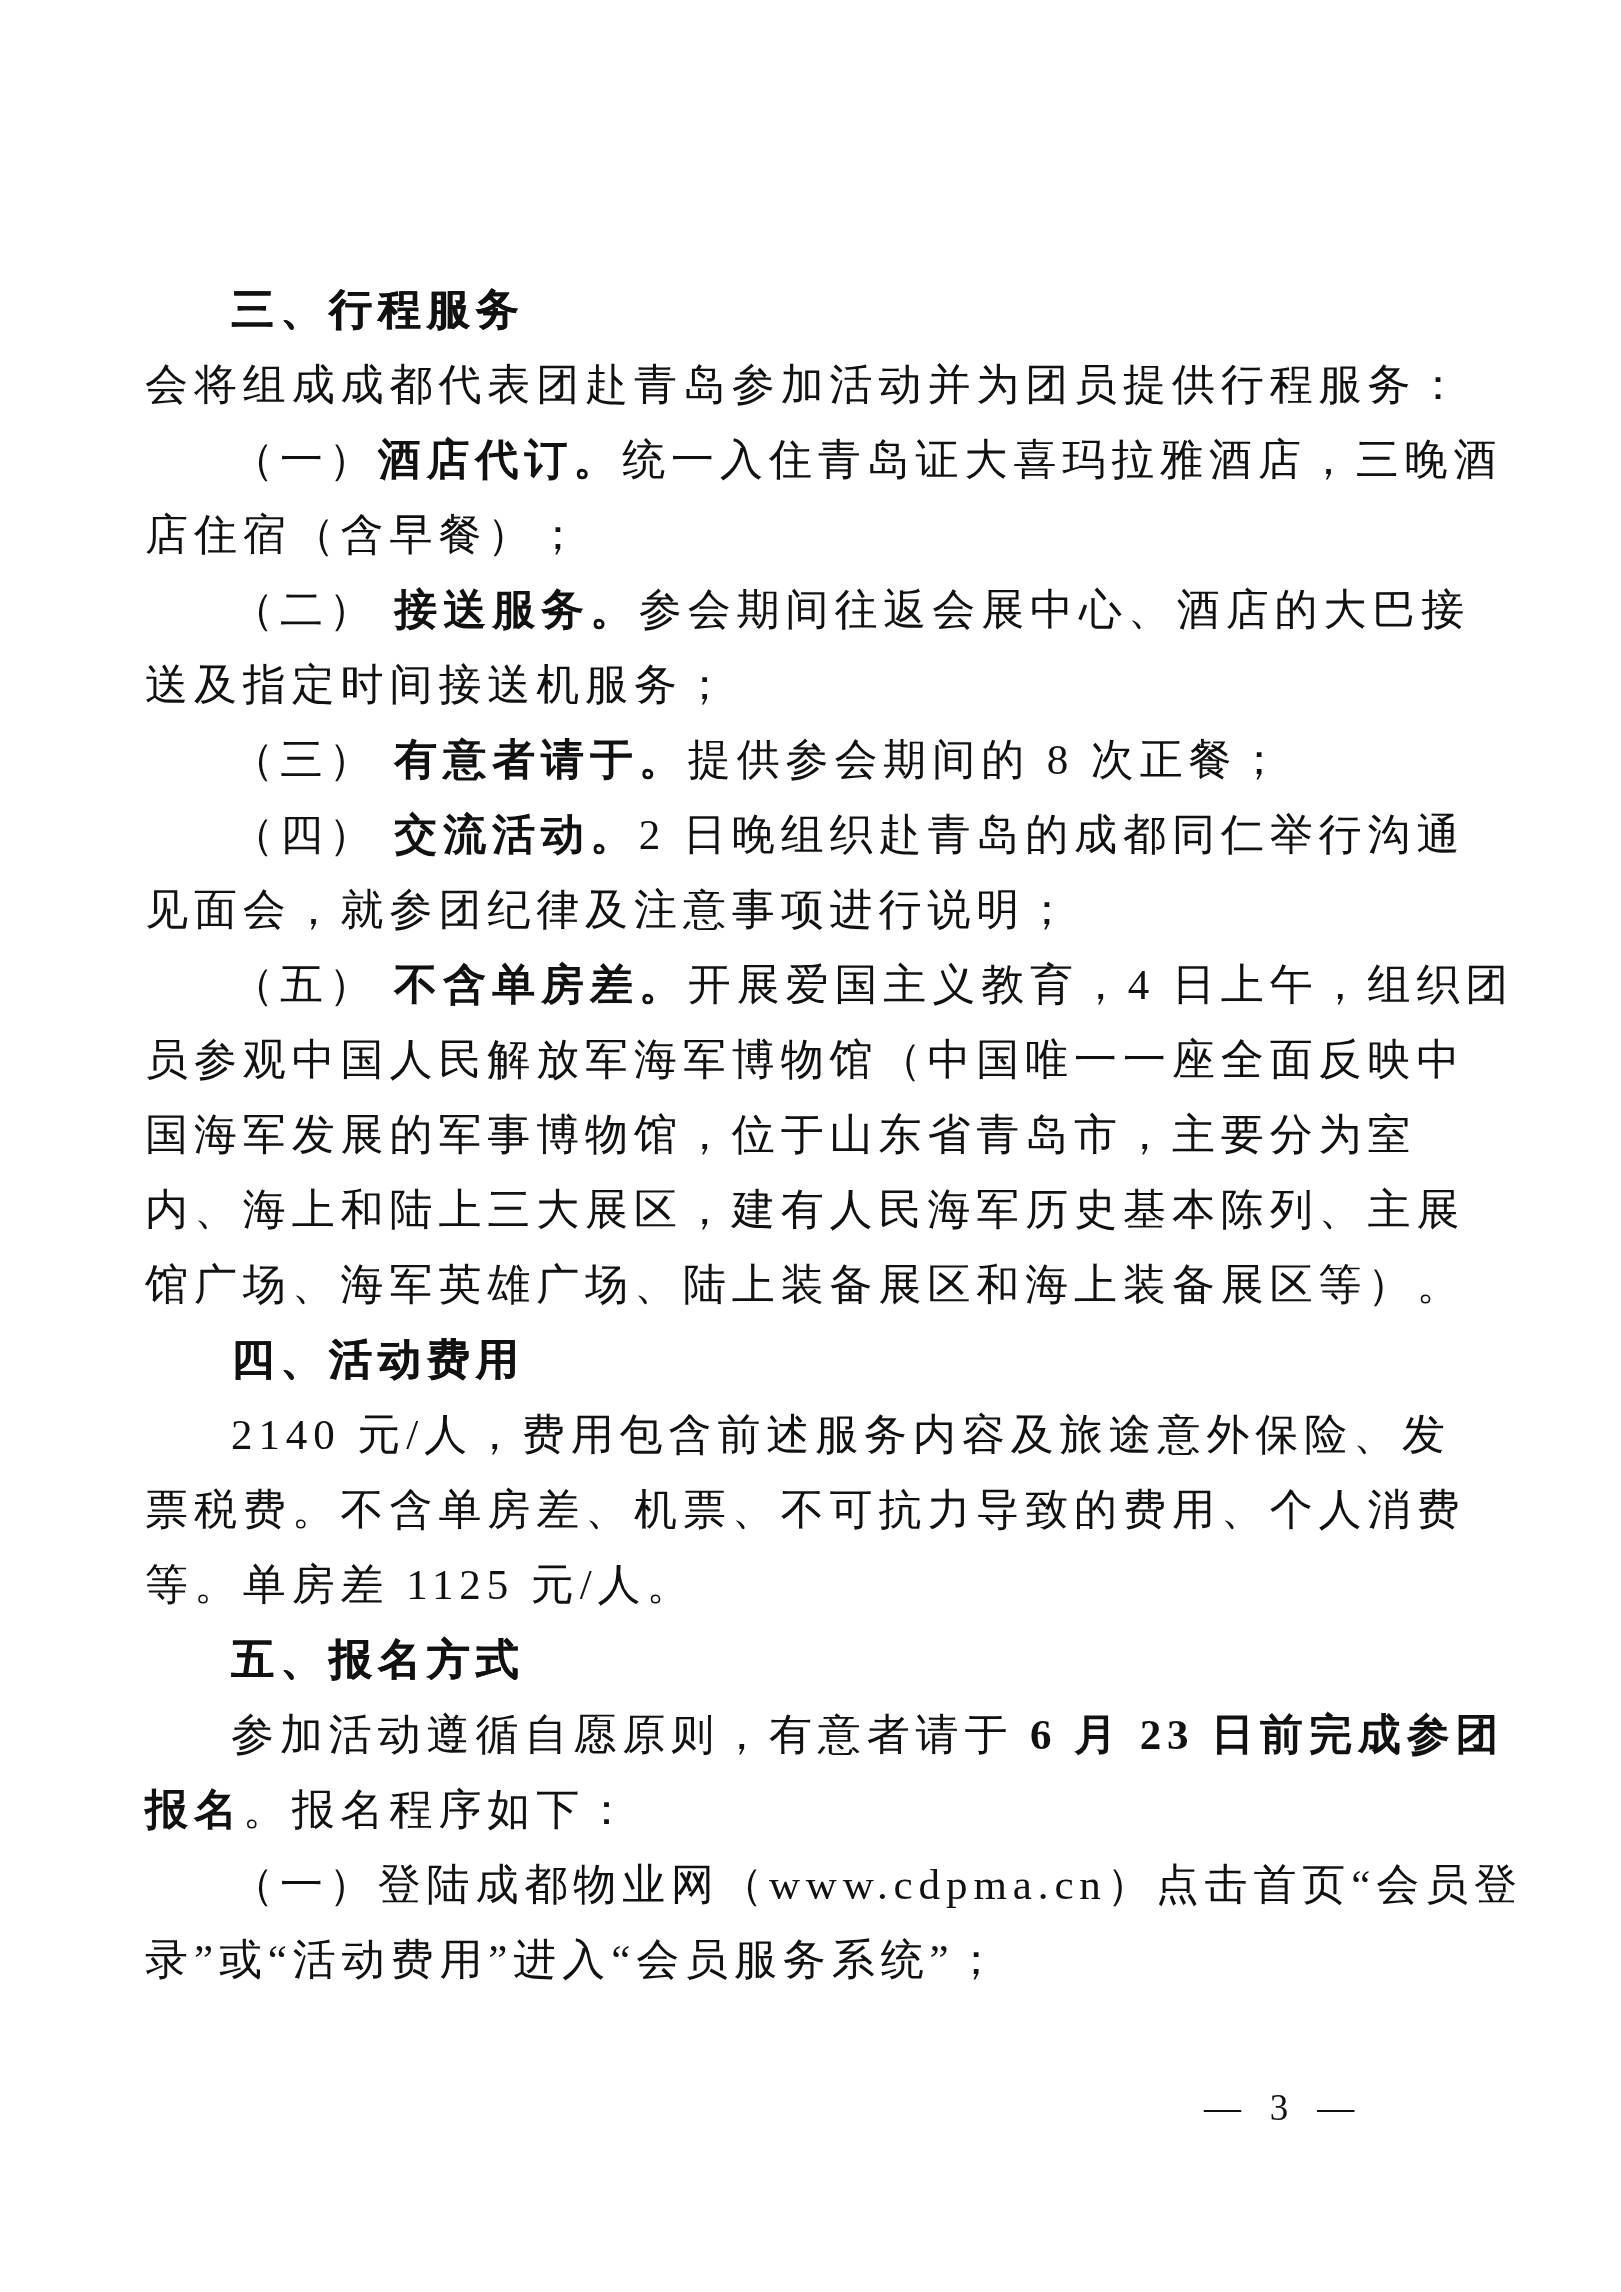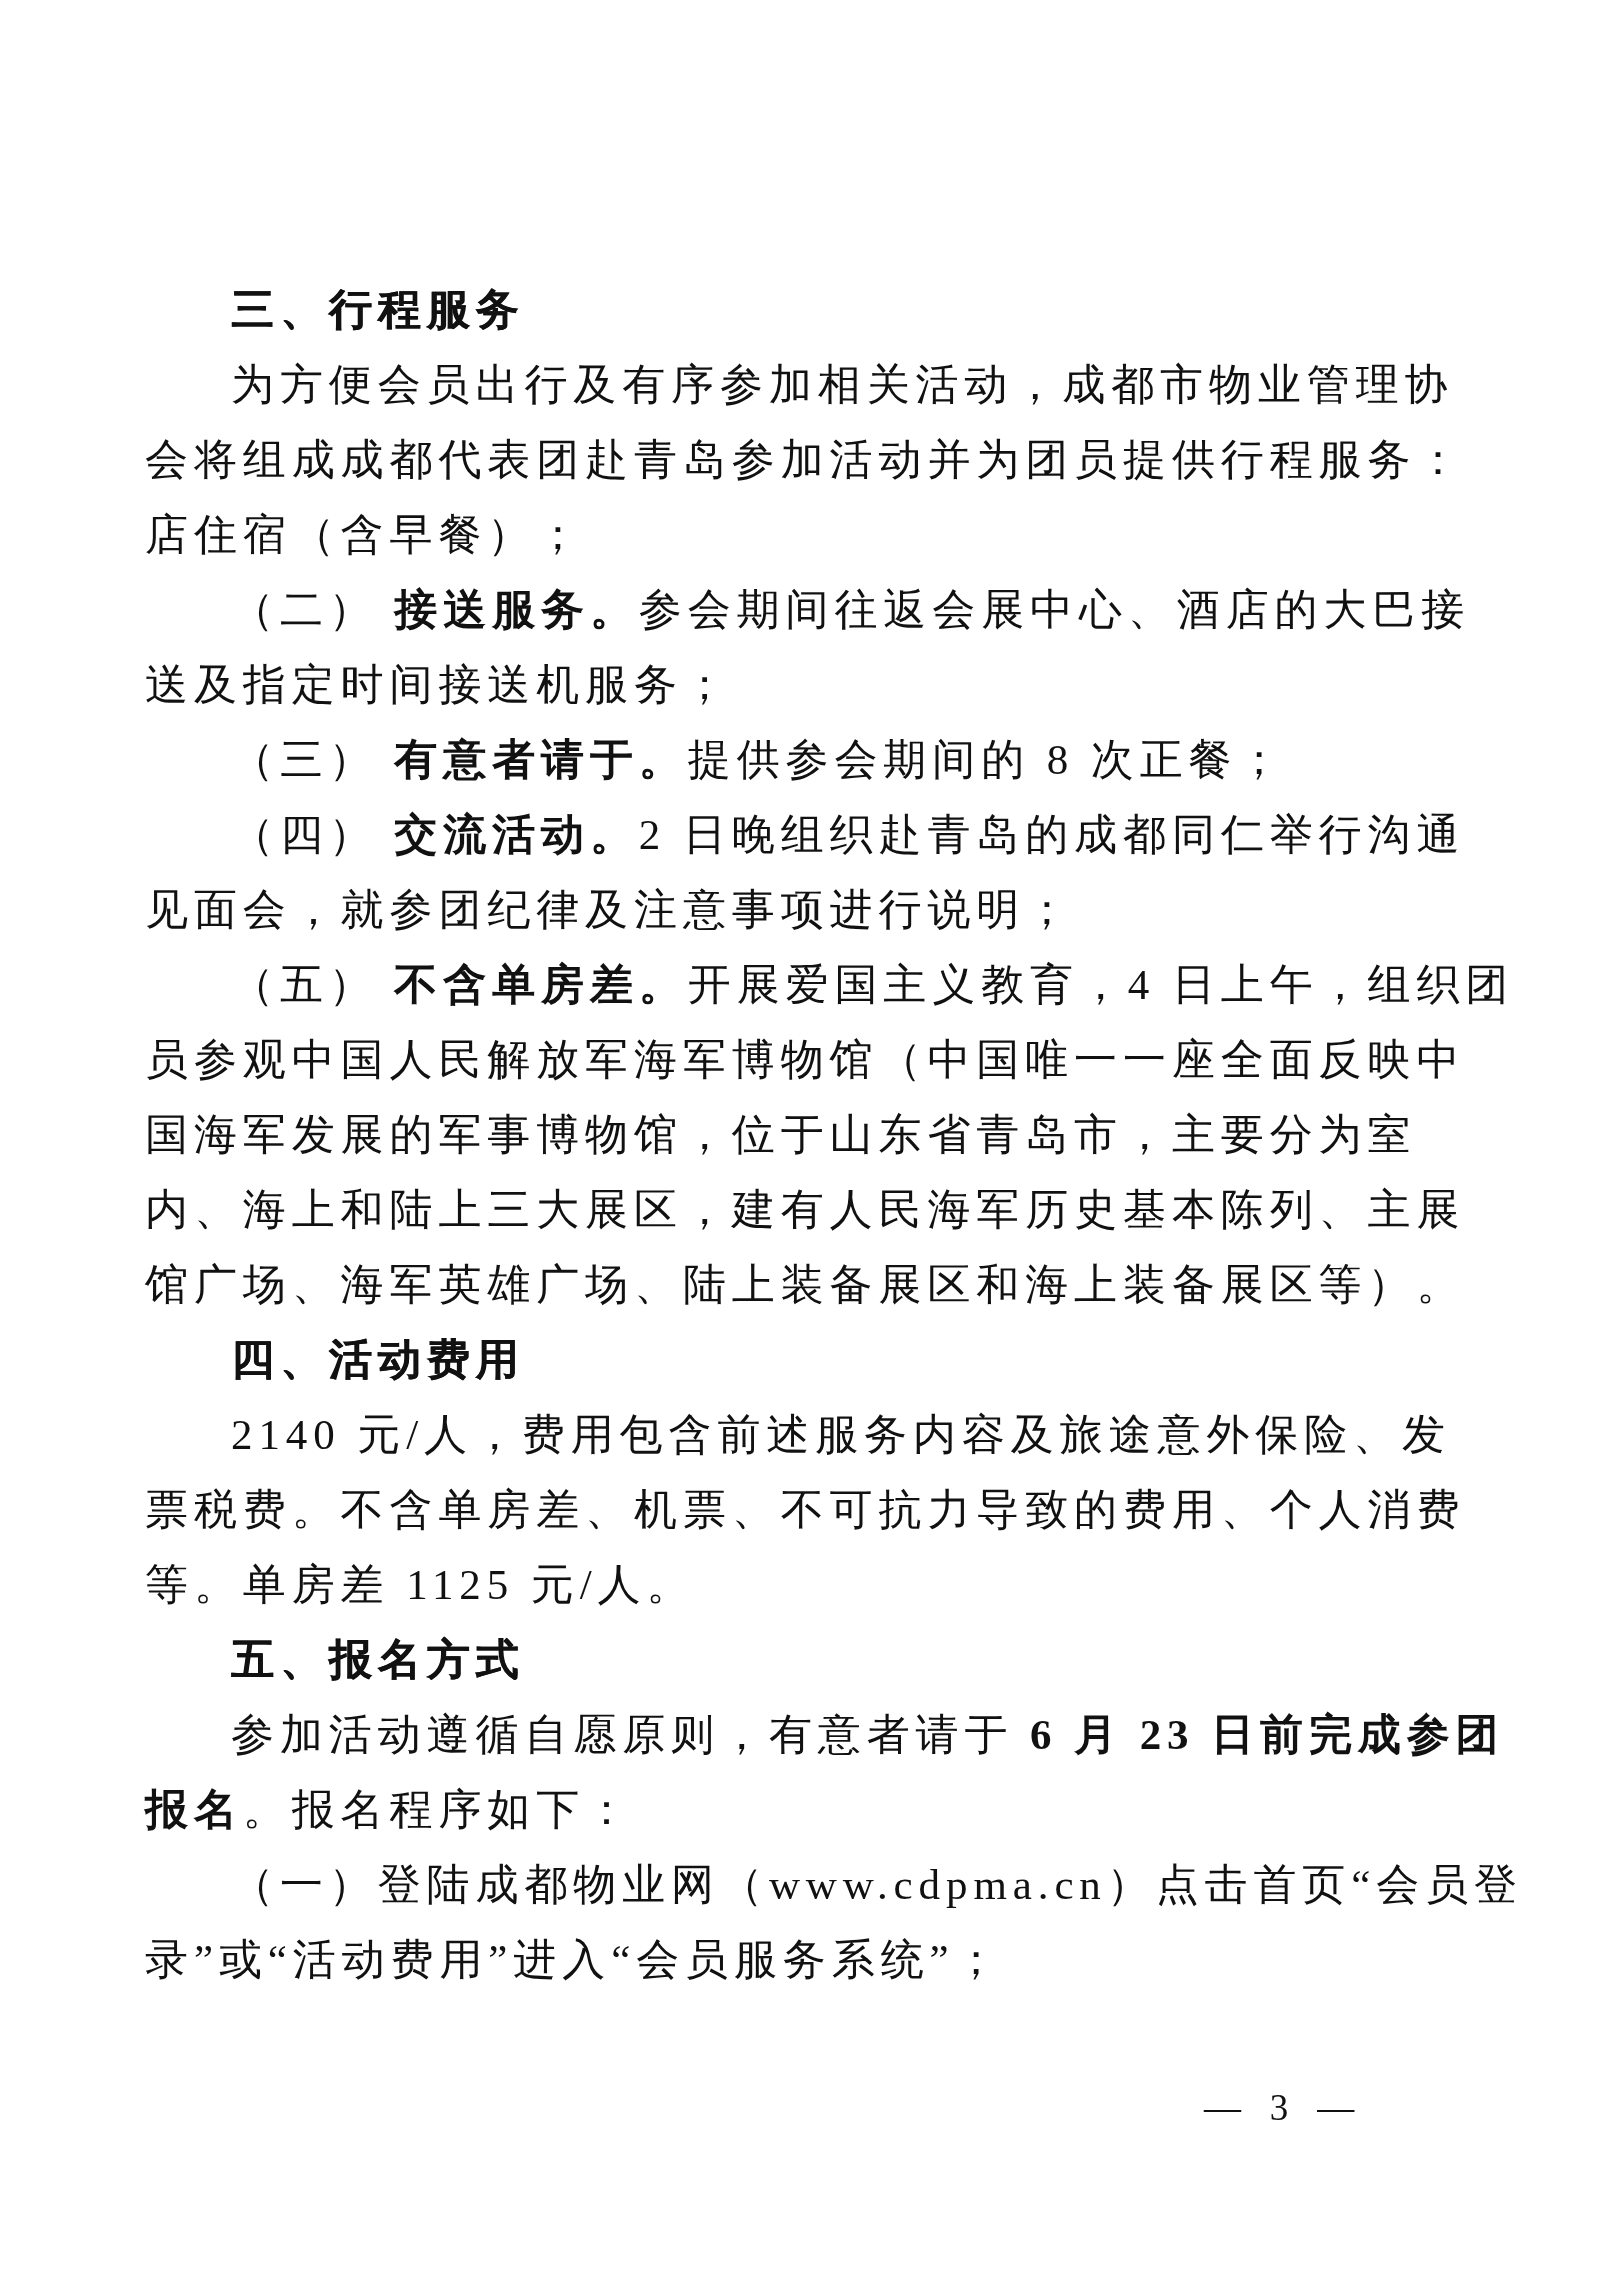--- a/index.html
+++ b/index.html
@@ -52,22 +52,22 @@
     color: #111111;
     white-space: nowrap;
   }
 </style>
 </head>
 <body>
 
 <div class="page">
   <div class="doc-body">
       <div class="line indent heading"><span class="seg bold">三、行程服务</span></div>
-      <div class="line indent"><span class="seg">为方便会员出行及有序参加相关活动，成都市物业管理协</span></div>
       <div class="line"><span class="seg">会将组成成都代表团赴青岛参加活动并为团员提供行程服务：</span></div>
+      <div class="line indent"><span class="seg">（一）</span><span class="seg bold">酒店代订。</span><span class="seg">统一入住青岛证大喜玛拉雅酒店，三晚酒</span></div>
       <div class="line"><span class="seg">店住宿（含早餐）；</span></div>
       <div class="line indent"><span class="seg">（二） </span><span class="seg bold">接送服务。</span><span class="seg">参会期间往返会展中心、酒店的大巴接</span></div>
       <div class="line"><span class="seg">送及指定时间接送机服务；</span></div>
       <div class="line indent"><span class="seg">（三） </span><span class="seg bold">有意者请于。</span><span class="seg">提供参会期间的 8 次正餐；</span></div>
       <div class="line indent"><span class="seg">（四） </span><span class="seg bold">交流活动。</span><span class="seg">2 日晚组织赴青岛的成都同仁举行沟通</span></div>
       <div class="line"><span class="seg">见面会，就参团纪律及注意事项进行说明；</span></div>
       <div class="line indent"><span class="seg">（五） </span><span class="seg bold">不含单房差。</span><span class="seg">开展爱国主义教育，4 日上午，组织团</span></div>
       <div class="line"><span class="seg">员参观中国人民解放军海军博物馆（中国唯一一座全面反映中</span></div>
       <div class="line"><span class="seg">国海军发展的军事博物馆，位于山东省青岛市，主要分为室</span></div>
       <div class="line"><span class="seg">内、海上和陆上三大展区，建有人民海军历史基本陈列、主展</span></div>

